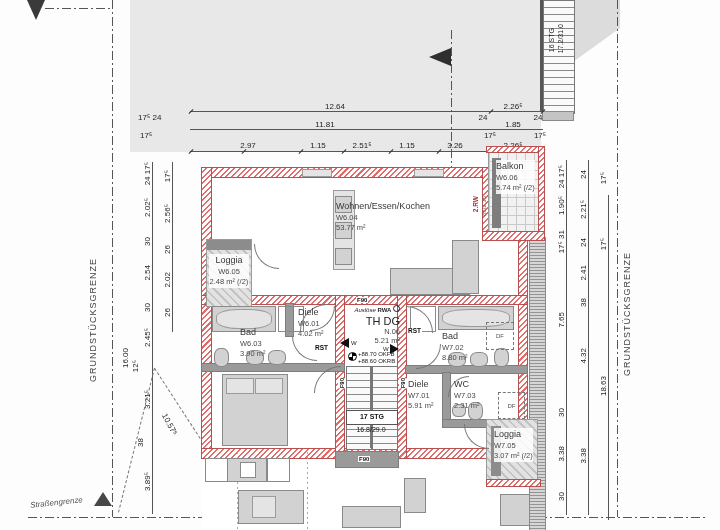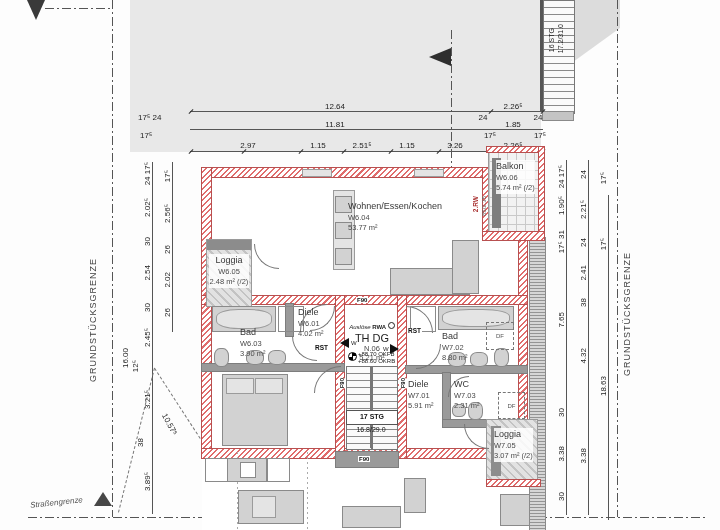--- a/index.html
+++ b/index.html
@@ -109,21 +109,21 @@
   <div class="abs tick" style="left:488px;top:151px"></div>
   <div class="abs tick" style="left:540px;top:151px"></div>
   <div class="abs tick" style="left:188px;top:111px"></div>
   <div class="abs tick" style="left:488px;top:111px"></div>
   <div class="abs tick" style="left:540px;top:111px"></div>
   <span class="abs dim cx" style="left:335px;top:103px">12.64</span>
   <span class="abs dim cx" style="left:513px;top:103px">2.26⁵</span>
   <span class="abs dim" style="left:138px;top:114px">17⁵ 24</span>
   <span class="abs dim cx" style="left:483px;top:114px">24</span>
   <span class="abs dim cx" style="left:538px;top:114px">24</span>
-  <span class="abs dim cx" style="left:335px;top:121px">11.81</span>
+  <span class="abs dim cx" style="left:325px;top:121px">11.81</span>
   <span class="abs dim cx" style="left:513px;top:121px">1.85</span>
   <span class="abs dim" style="left:140px;top:132px">17⁵</span>
   <span class="abs dim cx" style="left:490px;top:132px">17⁵</span>
   <span class="abs dim cx" style="left:540px;top:132px">17⁵</span>
   <span class="abs dim cx" style="left:248px;top:142px">2.97</span>
   <span class="abs dim cx" style="left:318px;top:142px">1.15</span>
   <span class="abs dim cx" style="left:362px;top:142px">2.51⁵</span>
   <span class="abs dim cx" style="left:407px;top:142px">1.15</span>
   <span class="abs dim cx" style="left:455px;top:142px">3.26</span>
   <span class="abs dim cx" style="left:513px;top:142px">2.26⁵</span>
@@ -267,21 +267,21 @@
   <div class="abs xbox" style="left:205px;top:458px;width:22px;height:22px"></div>
   <div class="abs fur" style="left:227px;top:458px;width:39px;height:22px"></div>
   <div class="abs" style="left:240px;top:462px;width:14px;height:14px;background:#fff;border:1px solid #8a8a8a"></div>
   <div class="abs xbox" style="left:266px;top:458px;width:22px;height:22px"></div>
   <div class="abs fur" style="left:238px;top:490px;width:64px;height:32px"></div>
   <div class="abs furl" style="left:252px;top:496px;width:22px;height:20px"></div>
   <div class="abs fur" style="left:342px;top:506px;width:57px;height:20px"></div>
   <div class="abs fur" style="left:404px;top:478px;width:20px;height:33px"></div>
   <div class="abs fur" style="left:500px;top:494px;width:28px;height:30px"></div>
 
-  <div class="abs room" style="left:348px;top:200px">
+  <div class="abs room" style="left:336px;top:200px">
     <div class="rname">Wohnen/Essen/Kochen</div>
     <div class="rsub">W6.04</div>
     <div class="rsub">53.77 m²</div>
   </div>
   <div class="abs room" style="left:496px;top:160px">
     <div class="rname boxed">Balkon</div>
     <div class="rsub boxed">W6.06</div>
     <div class="rsub boxed">5.74 m² (/2)</div>
   </div>
   <div class="abs room" style="left:209px;top:254px;text-align:center;width:40px">
@@ -313,21 +313,21 @@
     <div class="rname">WC</div>
     <div class="rsub">W7.03</div>
     <div class="rsub">2.31 m²</div>
   </div>
   <div class="abs room" style="left:494px;top:428px">
     <div class="rname boxed">Loggia</div>
     <div class="rsub boxed">W7.05</div>
     <div class="rsub boxed">3.07 m² (/2)</div>
   </div>
 
-  <div class="abs" style="left:344px;top:322px;width:56px;text-align:center">
+  <div class="abs" style="left:344px;top:305px;width:56px;text-align:right">
     <div class="tiny">
       <span style="font-style:italic">Auslöse</span>
       <b>RWA</b>
       <span class="circ"></span>
     </div>
     <div style="font-size:11px;color:#222;margin-top:1px">TH DG</div>
     <div class="rsub">N.06</div>
     <div class="rsub">5.21 m²</div>
   </div>
   <div class="abs arrl" style="left:340px;top:338px"></div>

